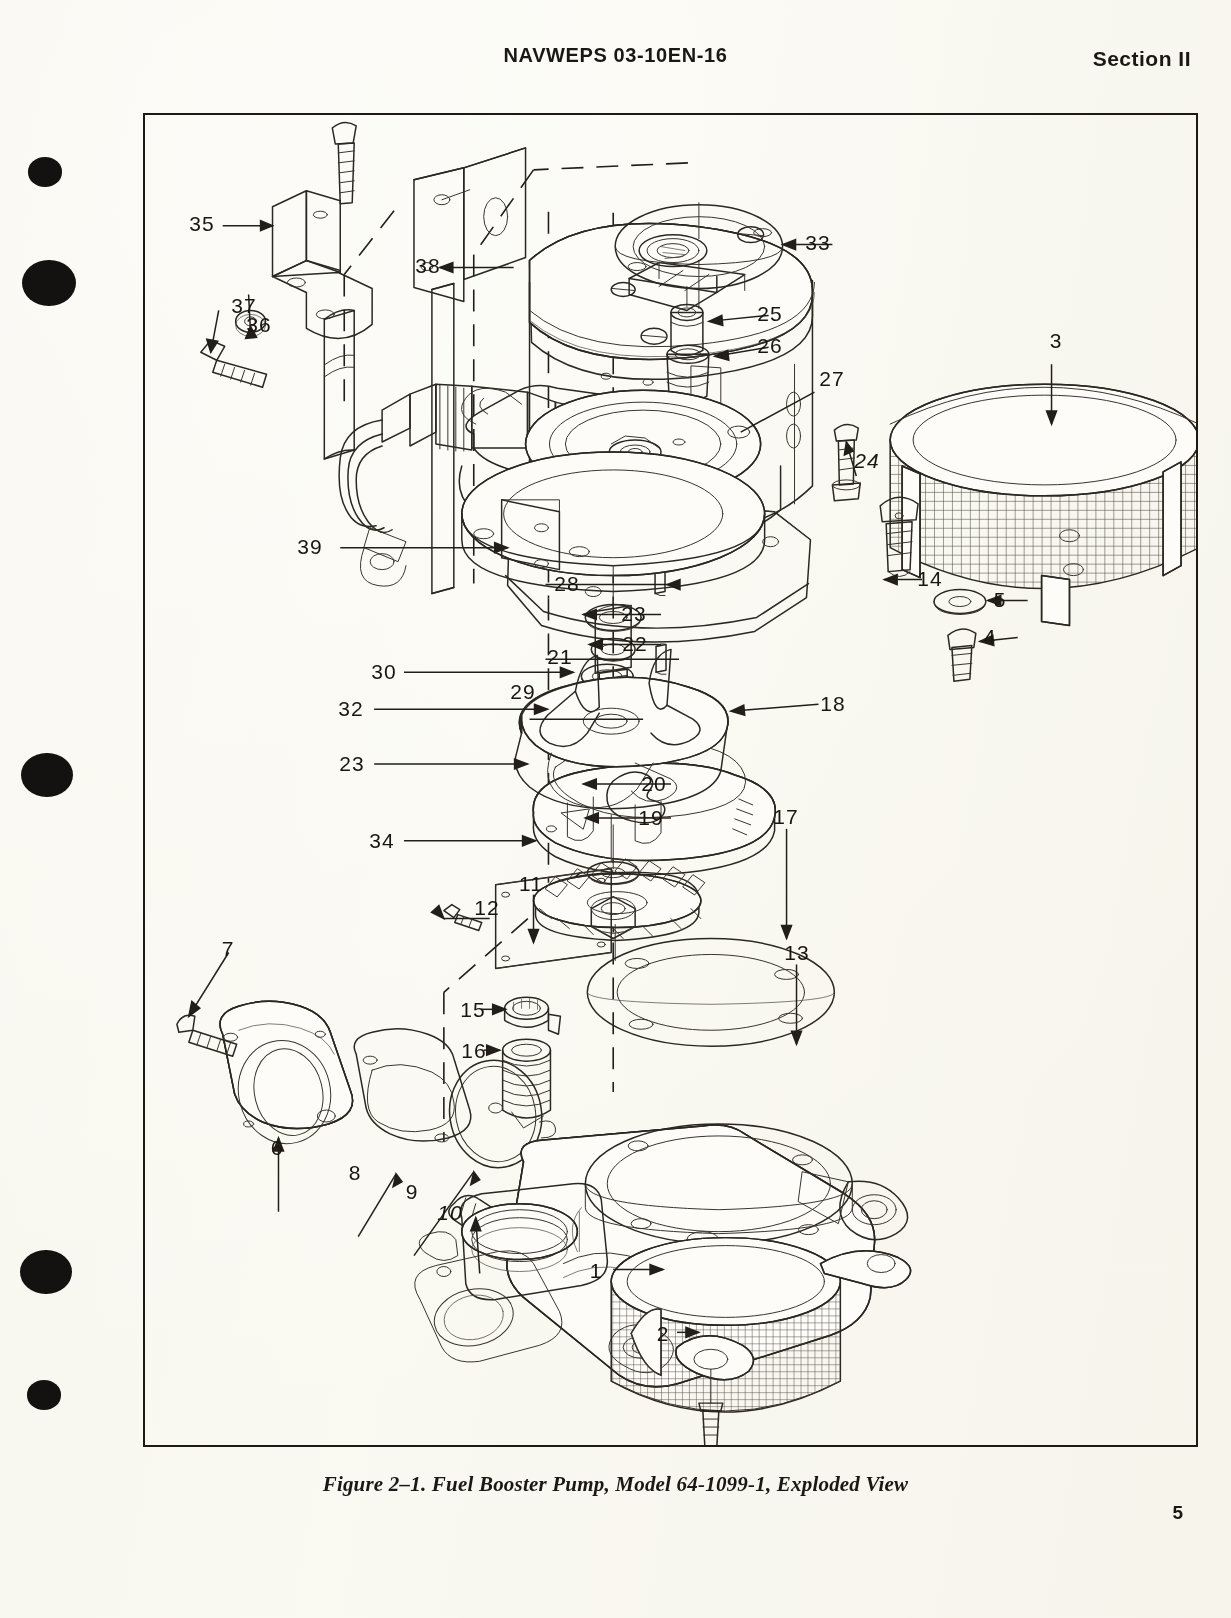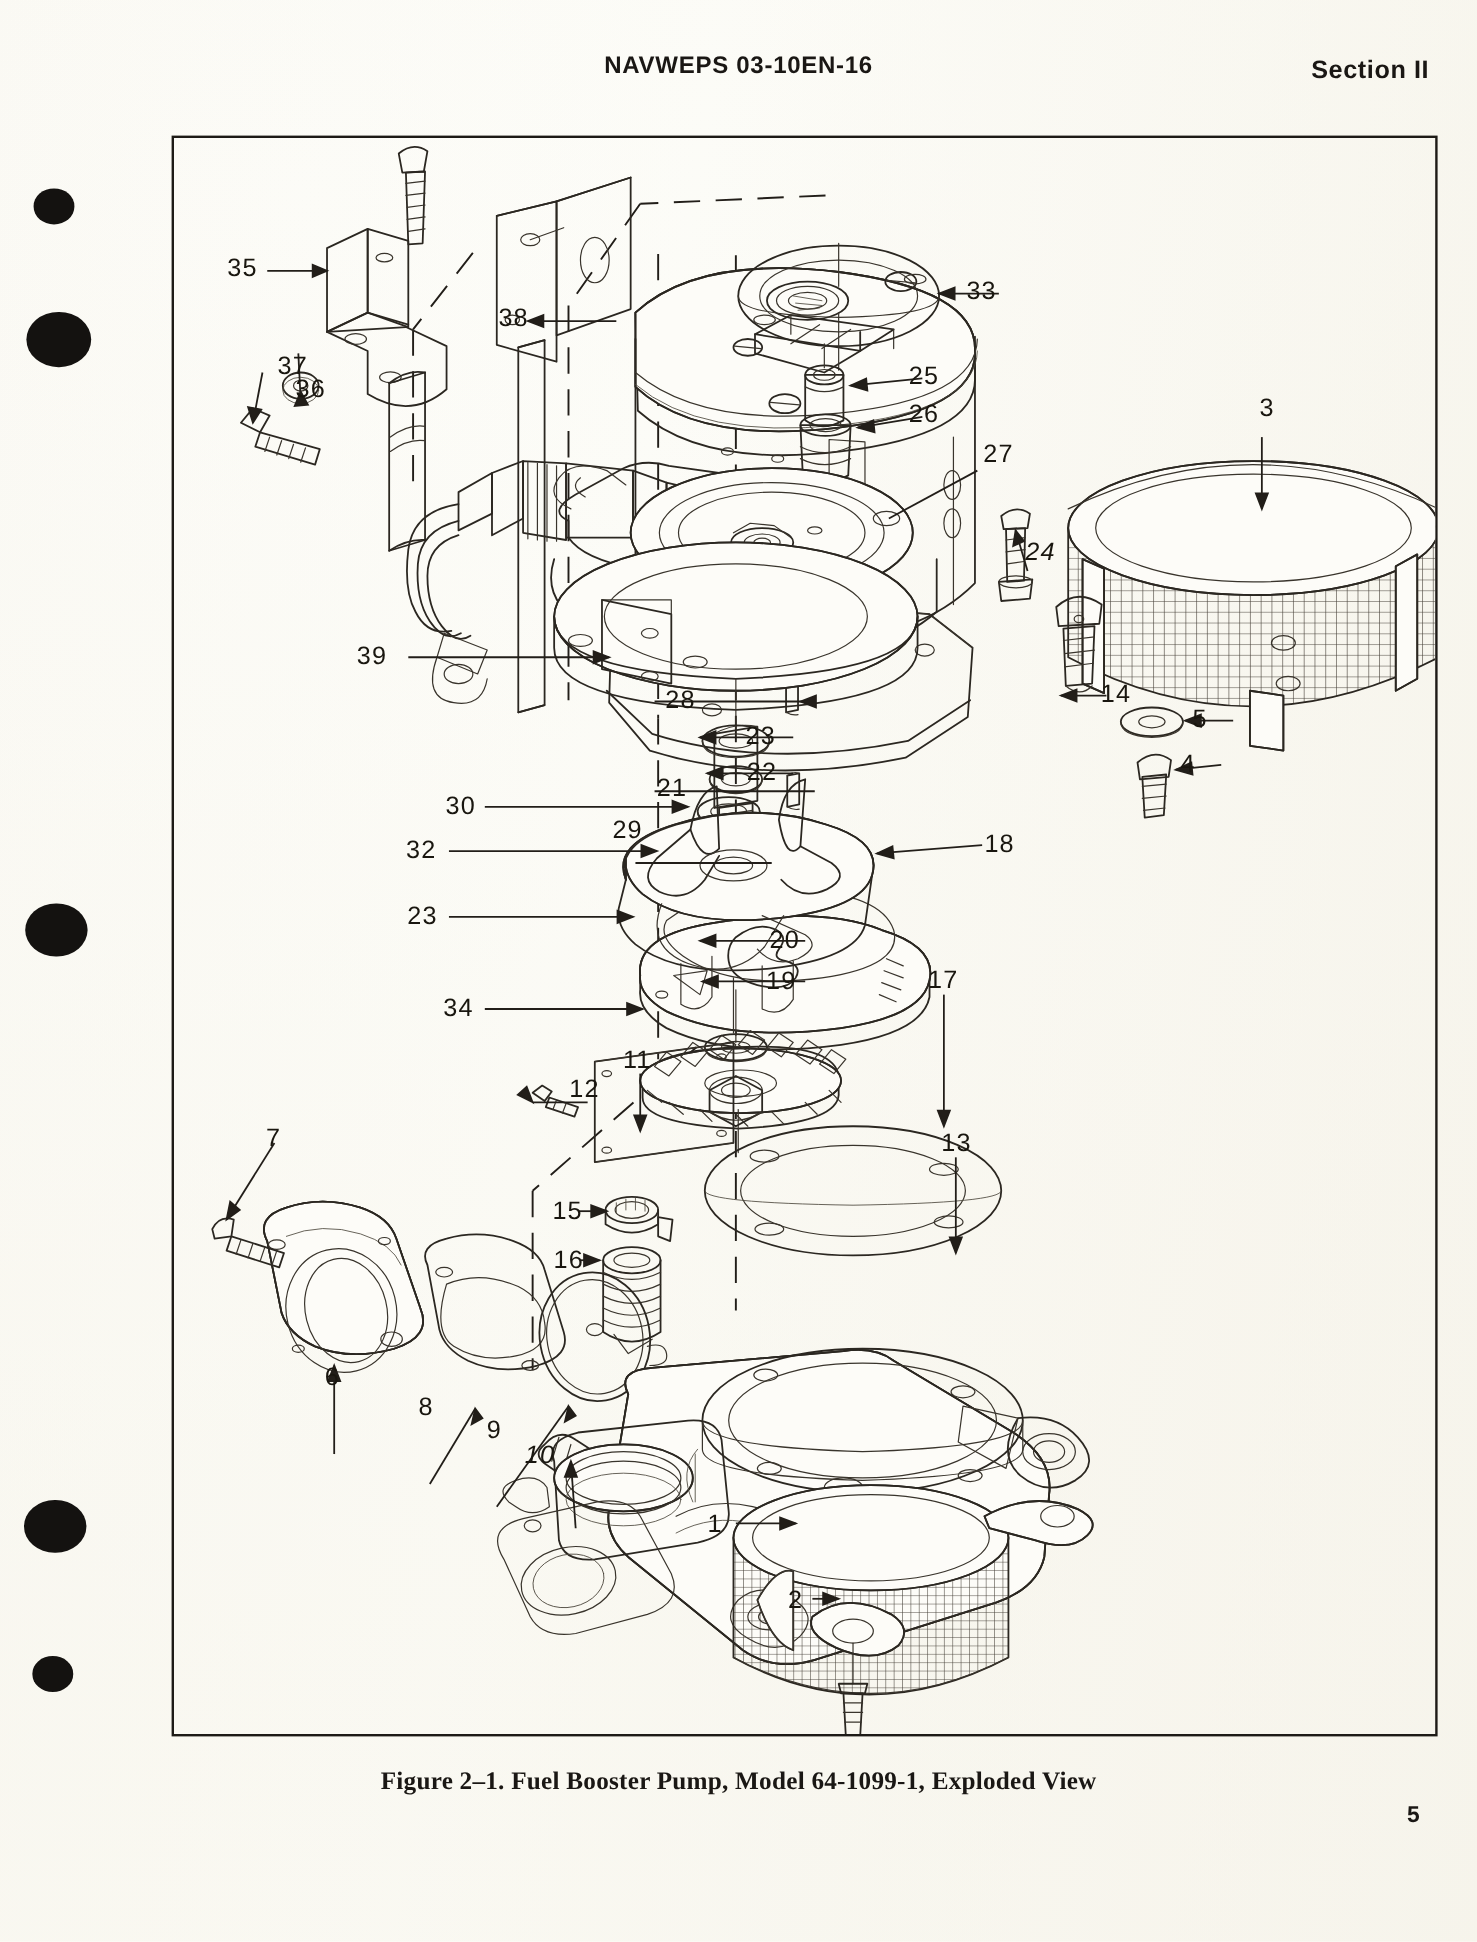--- a/index.html
+++ b/index.html
@@ -42,21 +42,21 @@
     border:2px solid #1d1a16;
     box-sizing:border-box;
     background:transparent;
   }
   .fig-canvas{position:absolute;inset:0;}
   .fig-canvas svg{display:block;width:100%;height:100%;}
   
   .caption{
     position:absolute;left:0;top:1472px;width:1231px;text-align:center;
     font-family:"Liberation Serif", serif;
-    font-weight:bold;font-size:21px;letter-spacing:.2px;
+    font-style:italic;font-weight:bold;font-size:21px;letter-spacing:.2px;
   }
   .pageno{
     position:absolute;right:48px;top:1502px;
     font-weight:bold;font-size:19px;
   }
   
   .co{
     position:absolute;
     font-family:"Liberation Sans", sans-serif;
     font-size:21px;font-weight:400;color:#19160f;

